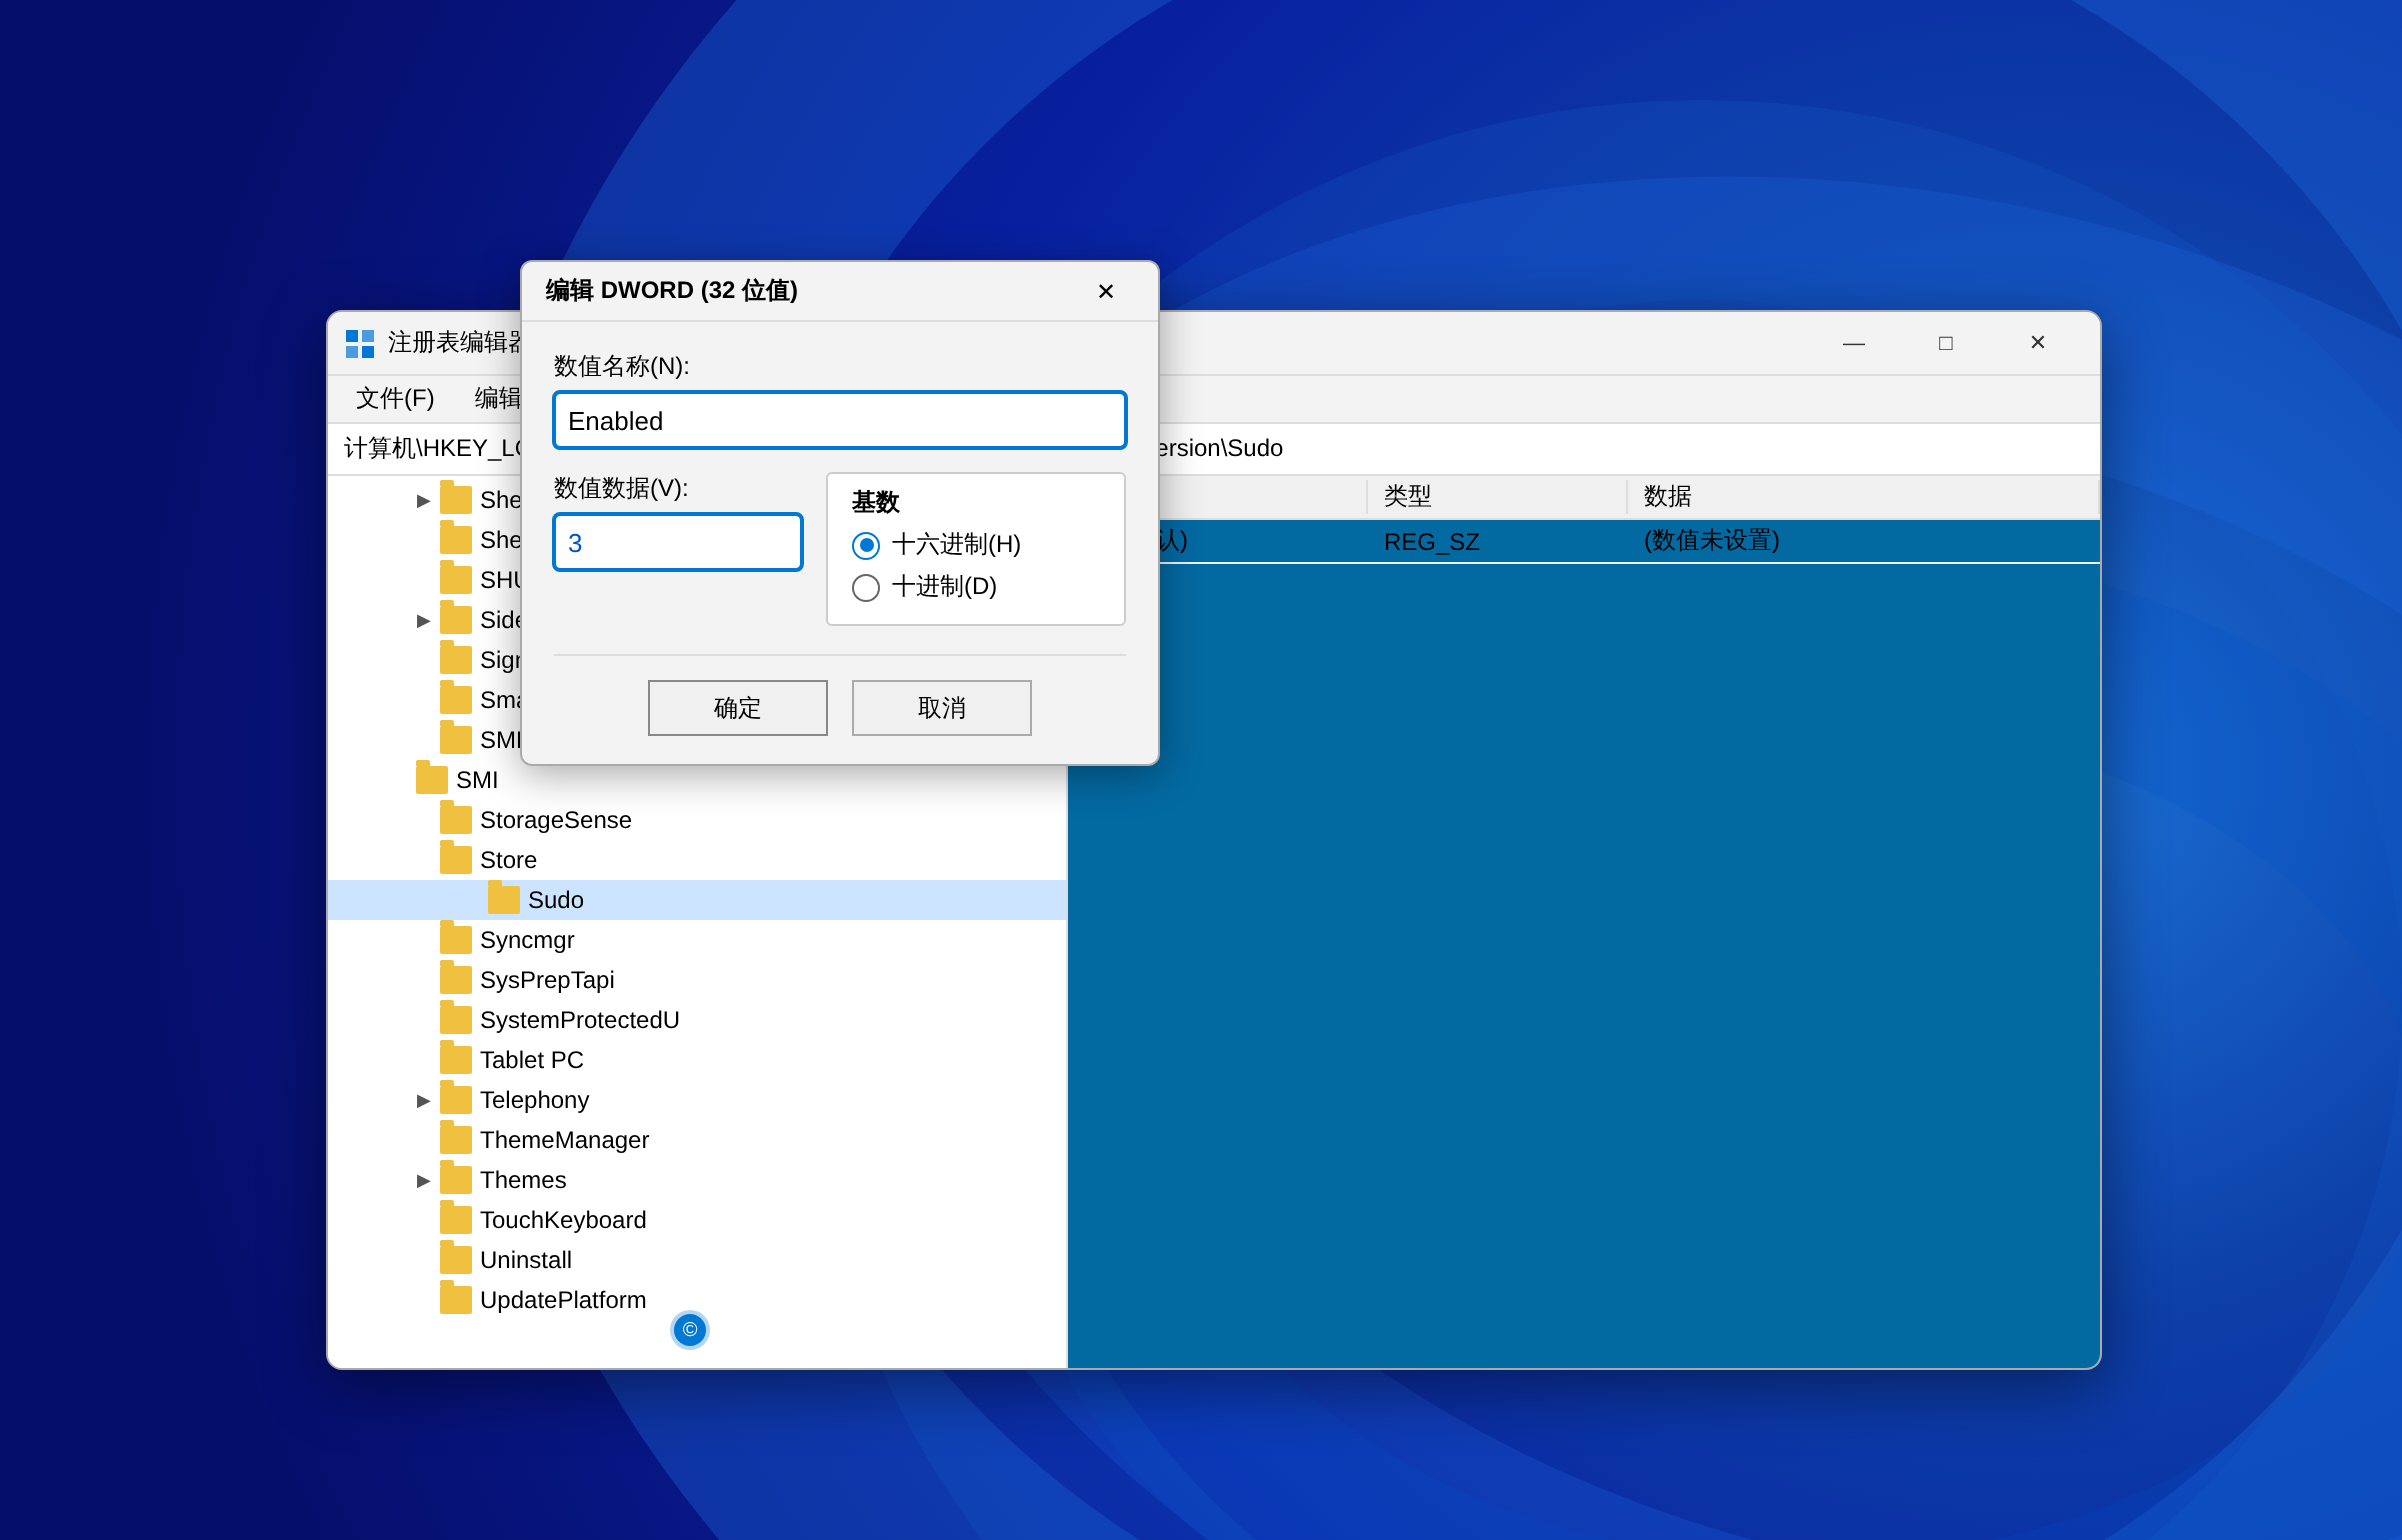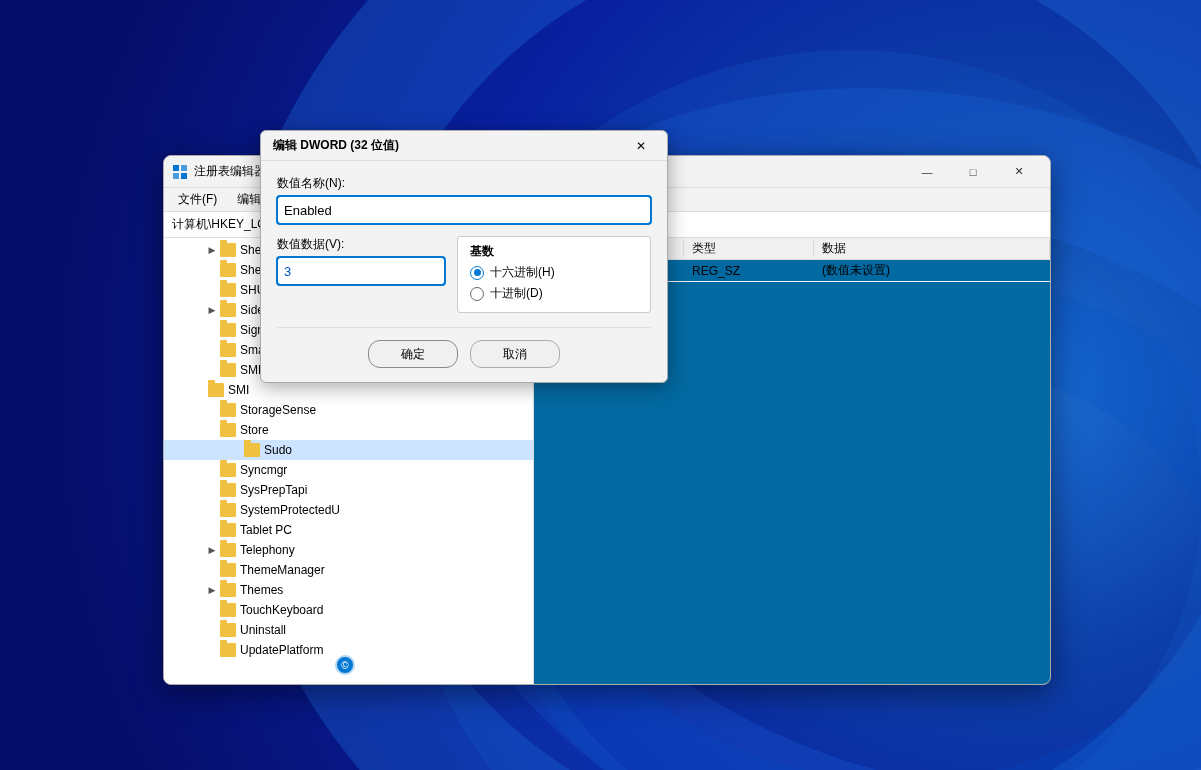--- a/index.html
+++ b/index.html
@@ -239,21 +239,21 @@
     .value-row .col {
       padding: 0 8px;
       font-size: 12px;
       overflow: hidden;
       white-space: nowrap;
     }
     .dialog {
       position: absolute;
       left: 260px;
       top: 130px;
-      width: 408px;
+      width: 320px;
       background: #f3f3f3;
       border: 1px solid #aaa;
       border-radius: 6px;
       box-shadow: 0 4px 20px rgba(0,0,0,0.35);
       pointer-events: all;
     }
     .dialog-title-bar {
       background: #f3f3f3;
       height: 30px;
       display: flex;
@@ -364,21 +364,21 @@
       justify-content: center;
       gap: 12px;
       padding-top: 4px;
       border-top: 1px solid #ddd;
       padding-top: 12px;
     }
     .btn {
       width: 90px;
       height: 28px;
       border: 1px solid #aaa;
-      border-radius: 12px;
+      border-radius: 0;
       background: #f0f0f0;
       font-size: 12px;
       cursor: pointer;
       display: flex;
       align-items: center;
       justify-content: center;
     }
     .btn.primary {
       background: #f0f0f0;
       border-color: #888;

